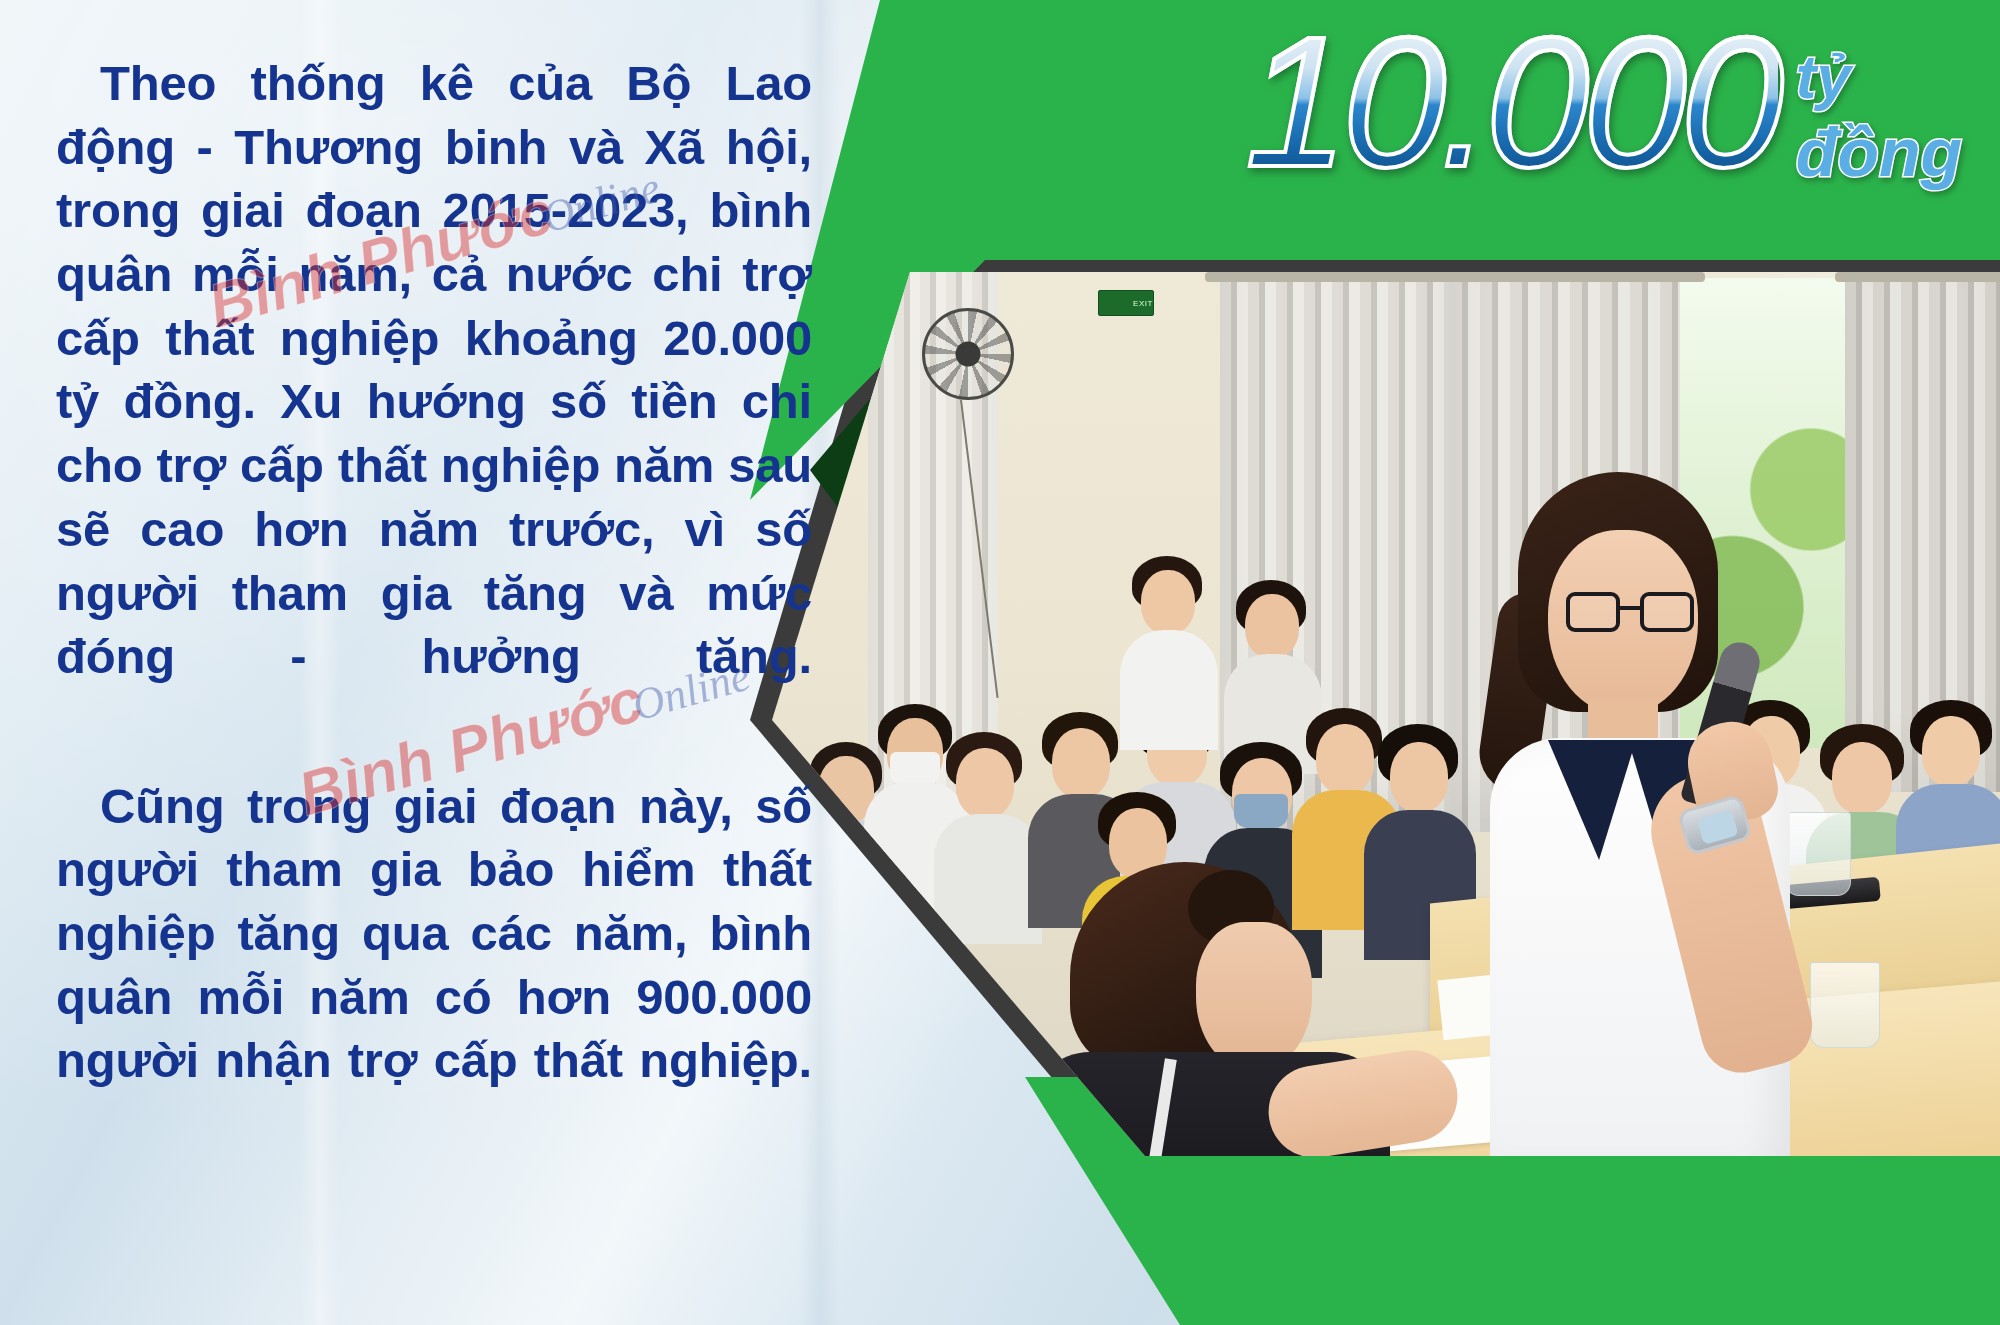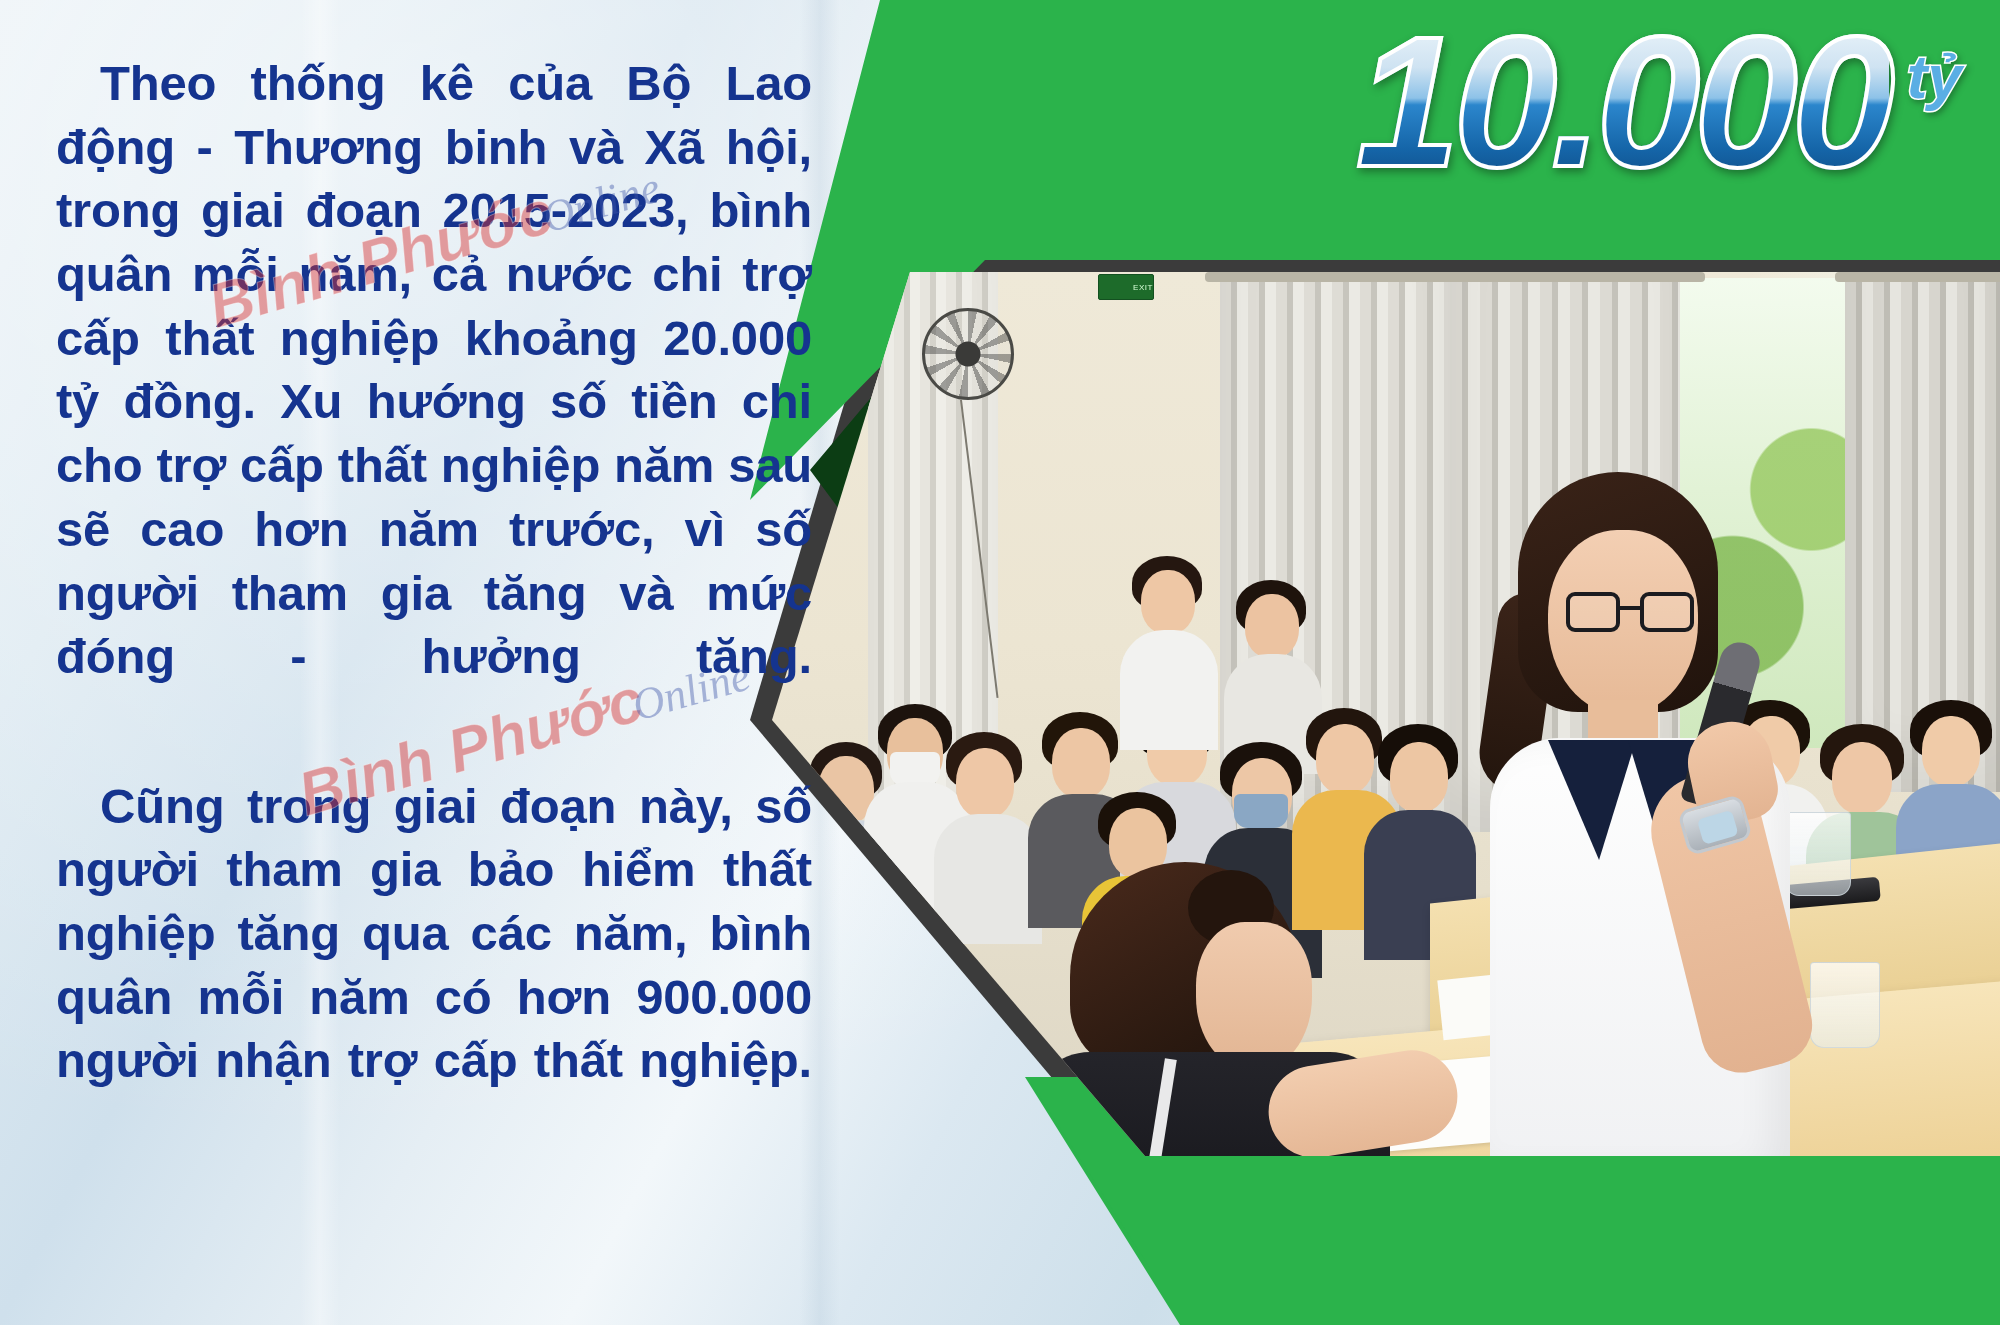--- a/index.html
+++ b/index.html
@@ -165,21 +165,21 @@
         rgba(90,90,88,.55) 300deg 312deg, rgba(220,218,210,.25) 312deg 330deg,
         rgba(90,90,88,.55) 330deg 342deg, rgba(220,218,210,.25) 342deg 360deg);
     border:3px solid #4a4a46;
   }
   #fan-cord{
     position:absolute; left:210px; top:128px; width:2px; height:300px;
     background:#7d7a70; transform:rotate(-7deg); transform-origin:top;
   }
   
   #exit-sign{
-    position:absolute; left:348px; top:2px; width:56px; height:26px;
+    position:absolute; left:348px; top:18px; width:56px; height:26px;
     background:#1d6b2a; border:1px solid #135020; border-radius:2px;
     display:flex; align-items:center; justify-content:center;padding-left:34px;
   }
   #exit-sign span{ color:#d7ffd7; font-size:8px; letter-spacing:.5px; }
 
   
   .person{ position:absolute; }
   .head{ position:absolute; border-radius:48% 48% 44% 44%; }
   .hair{ position:absolute; border-radius:50% 50% 38% 38%; }
   .body{ position:absolute; border-radius:44px 44px 0 0; }
@@ -257,21 +257,21 @@
     background:#e9e9ea; transform:rotate(9deg); }
   #fg-arm{ position:absolute; left:268px; top:196px; width:190px; height:92px;
     background:linear-gradient(180deg,#f2cdaf,#e5b795); border-radius:46px; transform:rotate(-9deg); }
 
   
   #headline{
     position:absolute; right:38px; top:16px; z-index:9;
     display:flex; align-items:flex-start; gap:18px;
   }
   #big-number{
-    font-size:186px; font-weight:bold; font-style:italic;
+    font-size:186px; font-weight:normal; font-style:italic;
     letter-spacing:-6px; line-height:.92;
     background:linear-gradient(180deg,#eef6fb 0%,#cfe3f2 30%,#8dc2e8 48%,#2b86cc 52%,#1565a8 78%,#0f4c85 100%);
     -webkit-background-clip:text; background-clip:text; color:transparent;
     -webkit-text-stroke:4px #ffffff;
     paint-order:stroke fill;
     filter:drop-shadow(2px 4px 4px rgba(0,0,0,.35));
     white-space:nowrap;
   }
   #unit{
     margin-top:30px; display:flex; flex-direction:column;
@@ -431,20 +431,21 @@
 
     <div id="green-top"></div>
     <div id="green-bottom"></div>
     <div id="green-bottom-fix"></div>
   </div>
 
   <div id="headline">
     <div id="big-number">10.000</div>
     <div id="unit">
       <span class="u1">tỷ</span>
+      <span class="u2">đồng</span>
     </div>
   </div>
 
   <div id="text-col">
     <p class="para">Theo thống kê của Bộ Lao động - Thương binh và Xã hội, trong giai đoạn 2015-2023, bình quân mỗi năm, cả nước chi trợ cấp thất nghiệp khoảng 20.000 tỷ đồng. Xu hướng số tiền chi cho trợ cấp thất nghiệp năm sau sẽ cao hơn năm trước, vì số người tham gia tăng và mức đóng - hưởng tăng.</p>
     <p class="para">Cũng trong giai đoạn này, số người tham gia bảo hiểm thất nghiệp tăng qua các năm, bình quân mỗi năm có hơn 900.000 người nhận trợ cấp thất nghiệp.</p>
   </div>
 
   <div class="wm" id="wm-text-1">
     <span class="bp">Bình Phước</span>

